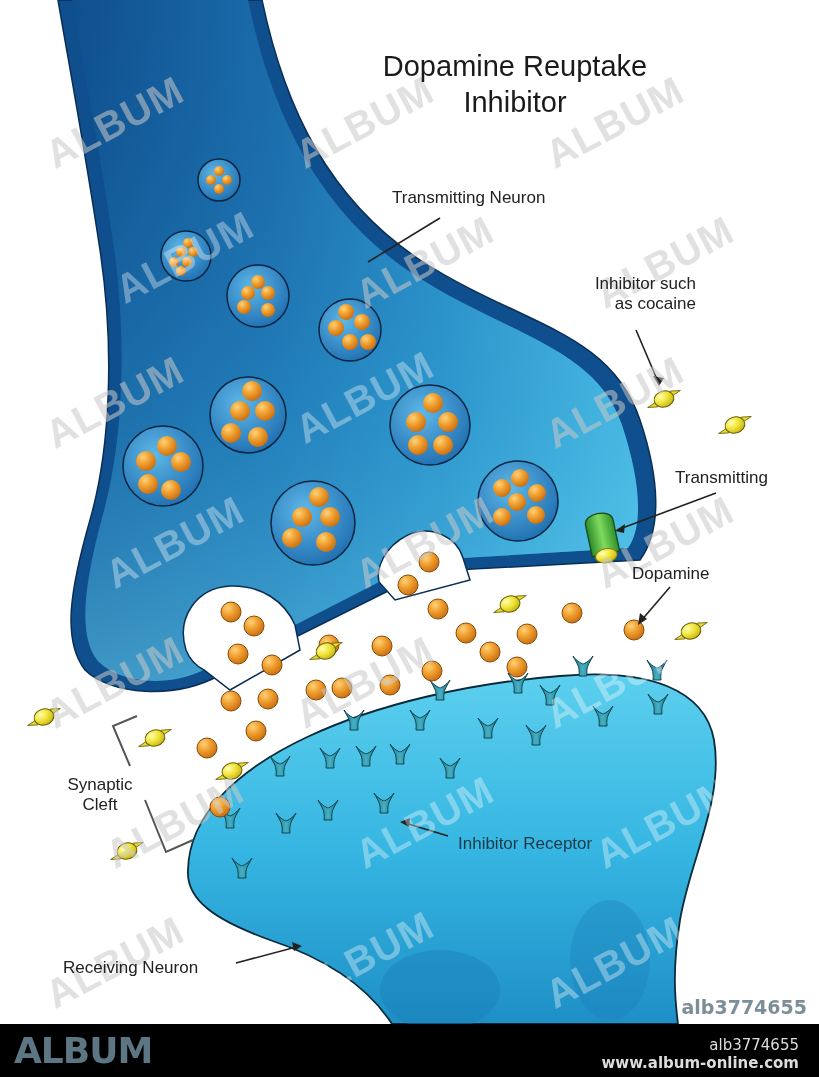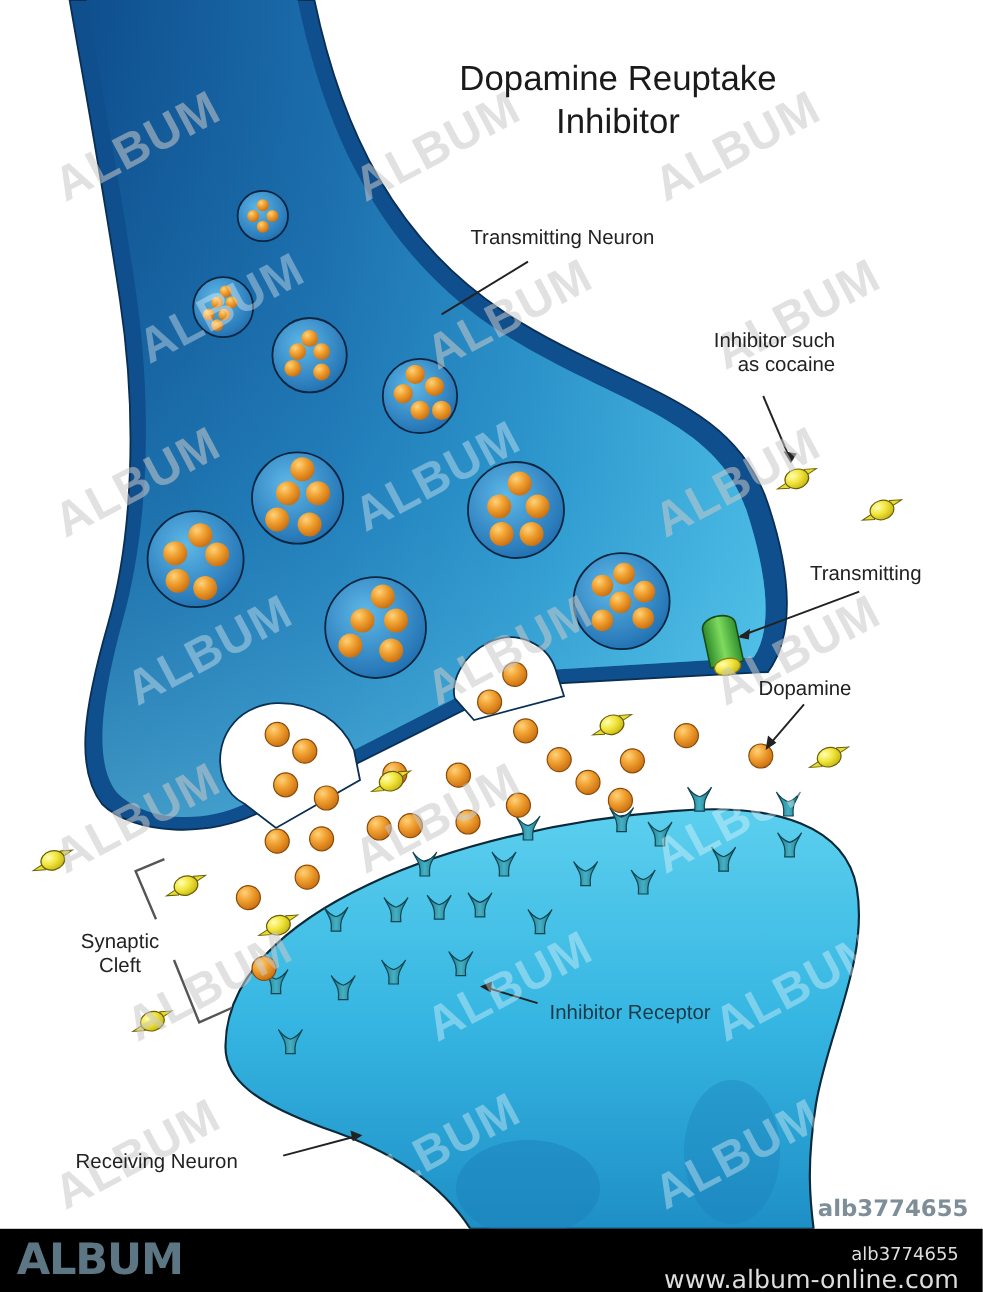--- a/index.html
+++ b/index.html
@@ -6,21 +6,21 @@
   body{width:819px;height:1077px;position:relative;overflow:hidden;font-family:"Liberation Sans","DejaVu Sans",sans-serif;}
   #art{position:absolute;left:0;top:0;width:819px;height:1024px;}
   .lbl{position:absolute;color:#222;font-size:17px;line-height:20px;white-space:nowrap;text-align:center;}
   .title{position:absolute;font-size:29px;line-height:36px;color:#1a1a1a;text-align:center;}
   .wm{position:absolute;color:rgba(200,200,200,0.55);font-size:40px;font-weight:bold;transform:rotate(-28deg);letter-spacing:1px;pointer-events:none;}
   .wm.light{color:rgba(255,255,255,0.35);}
   .code-small{position:absolute;right:12px;top:996px;font-family:"DejaVu Sans",sans-serif;font-weight:bold;font-size:19px;color:#7d8e98;}
   #footer{position:absolute;left:0;top:1024px;width:819px;height:53px;background:#000;}
   #footer .brand{position:absolute;left:14px;top:6px;font-family:"DejaVu Sans",sans-serif;font-weight:bold;font-size:36px;color:#5d7683;letter-spacing:-1px;}
   #footer .id{position:absolute;right:20px;top:12px;font-family:"DejaVu Sans",sans-serif;font-size:15px;color:#ddd;text-align:right;}
-  #footer .url{position:absolute;right:20px;top:30px;font-family:"DejaVu Sans",sans-serif;font-size:21px;color:#ddd;text-align:right;}
+  #footer .url{position:absolute;right:20px;top:30px;font-family:"DejaVu Sans",sans-serif;font-size:15px;color:#ddd;text-align:right;font-weight:bold;}
 </style>
 </head>
 <body>
 
 <svg id="art" viewBox="0 0 819 1024" xmlns="http://www.w3.org/2000/svg">
   <defs>
     <linearGradient id="tnGrad" x1="0" y1="0" x2="1" y2="0">
       <stop offset="0" stop-color="#0f4f8e"></stop>
       <stop offset="0.35" stop-color="#1b6cab"></stop>
       <stop offset="0.65" stop-color="#2c92c9"></stop>

